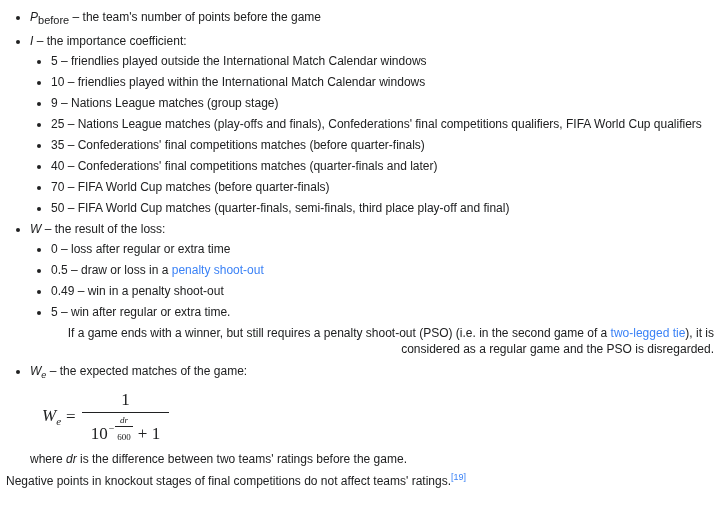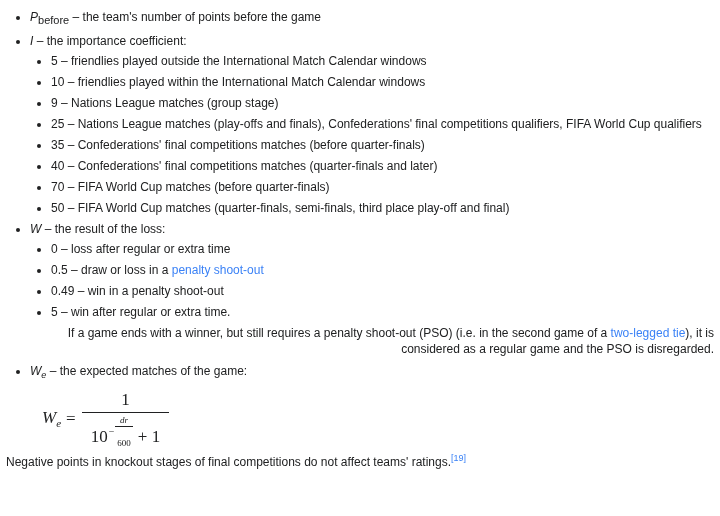--- a/index.html
+++ b/index.html
@@ -33,21 +33,21 @@
   }
   .f-lhs { font-style: italic; }
   .f-lhs sub { font-size: 11px; }
   .f-eq { margin: 0 6px 0 5px; }
   .frac { display: inline-flex; flex-direction: column; align-items: center; }
   .fnum { display: block; padding: 0 4px 2px 4px; }
   .fden { display: block; border-top: 1.4px solid #202122; padding: 3px 9px 0 9px; white-space: nowrap; }
   .exp { display: inline-flex; align-items: center; vertical-align: 7px; font-size: 10px; margin-left: 1px; }
   .minifrac { display: inline-flex; flex-direction: column; align-items: center; line-height: 1; font-size: 9px; margin-left: 1px; }
   .mnum { padding: 0 2px 1px 2px; font-style: italic; }
-  .mden { border-top: 0.8px solid #202122; padding: 12px 2px 0 2px; }
+  .mden { border-top: 0.8px solid #202122; padding: 6px 2px 0 2px; }
   .plus { margin-left: 5px; }
 </style>
 </head>
 <body>
 
 <div>
   <ul class="toplist">
 
     <li>
       <i class="var">P</i><sub class="varsub">before</sub><span> – the team's number of points before the game</span>
@@ -91,20 +91,23 @@
           <span class="fden"><span>10</span><span class="exp">
                 <span>−</span>
                 <span class="minifrac">
                   <span class="mnum">dr</span>
                   <span class="mden">600</span>
                 </span>
               </span><span class="plus">+ 1</span></span>
         </span>
       </div>
 
+      <div class="where">
+        <span>where </span><i class="var">dr</i><span> is the difference between two teams' ratings before the game.</span>
+      </div>
     </li>
 
   </ul>
 
   <p class="footer-para">
     <span>Negative points in knockout stages of final competitions do not affect teams' ratings.</span><sup class="ref"><a class="wikilink">[19]</a></sup>
   </p>
 </div>
 
 </body></html>

